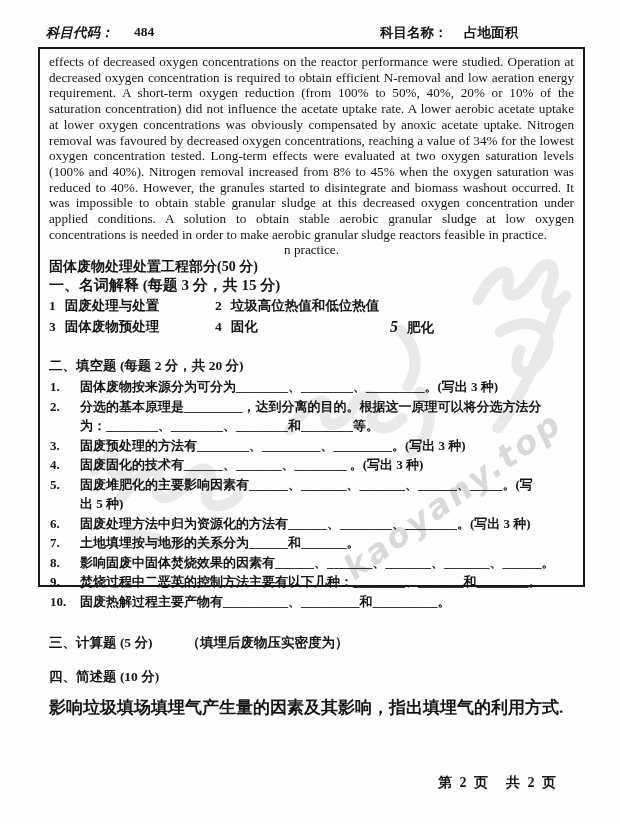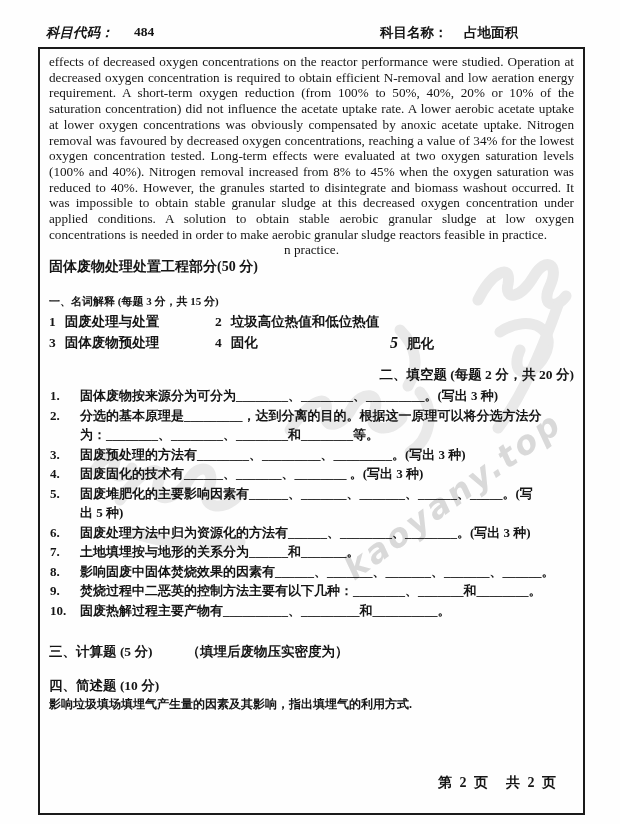--- a/index.html
+++ b/index.html
@@ -20,47 +20,47 @@
   
   .header, .box, .footer { position:absolute; z-index:1; }
 
   .header span { position:absolute; top:24px; font-size:13.5px; font-weight:bold; white-space:nowrap; }
   .h-code-label { left:46px;font-style:italic; }
   .h-code-value { left:134px; }
   .h-name-label { left:380px; }
   .h-name-value { left:464px; }
 
   .box {
-    left:38px; top:47px; width:547px; height:768px;
+    left:38px; top:47px; width:547px; height:540px;
     border:2px solid #1a1a1a; box-sizing:border-box;
     padding:5px 9px 0 9px; background:transparent;
   }
 
   .abstract { font-size:13.2px; line-height:15.7px; text-align:justify; }
   .abstract-tail { font-size:13.2px; line-height:15.7px;text-align:center; }
 
   .cn { font-weight:bold; }
   .sec-title { font-size:14px; line-height:17px; }
-  .p1-head  { margin-top:18px;  font-size:11px; line-height:17px; }
+  .p1-head  { margin-top:2px;  font-size:15px; line-height:17px; }
   .p1-row   { display:grid; grid-template-columns:166px 175px 1fr; font-size:13.5px; line-height:19px; margin-top:2px; }
   .t-num    { margin-right:9px; }
   .num-em   { font-size:16px; font-style:italic; margin-right:9px; }
 
-  .p2-head  { margin-top:13px; font-size:13.5px; line-height:18px;text-align:right; }
+  .p2-head  { margin-top:20px; font-size:13.5px; line-height:18px; }
   .qs       { margin-top:2px; }
   .q        { position:relative; padding-left:31px; font-size:13px; line-height:19.5px; }
   .q-num    { position:absolute; left:1px; }
   .q-t2:empty { display:none; }
 
   .p3-head  { margin-top:23px; font-size:13.5px; line-height:18px; }
   .p3-note  { margin-left:34px; }
   .p3-body  { font-size:13.5px; line-height:19.3px; text-indent:2em; text-align:justify; }
 
   .p4-head  { margin-top:16px; font-size:13.5px; line-height:18px; }
-  .p4-body  { font-size:12px; line-height:19px; }
+  .p4-body  { font-size:17px; line-height:19px;margin-top:12px; }
 
   .footer { top:774px; left:438px; font-size:14px; font-weight:bold; letter-spacing:2px; white-space:nowrap; }
 </style>
 </head>
 <body>
 
 <div class="page">
 
   <div class="wm-layer">
     <svg width="620" height="824" viewBox="0 0 620 824">

